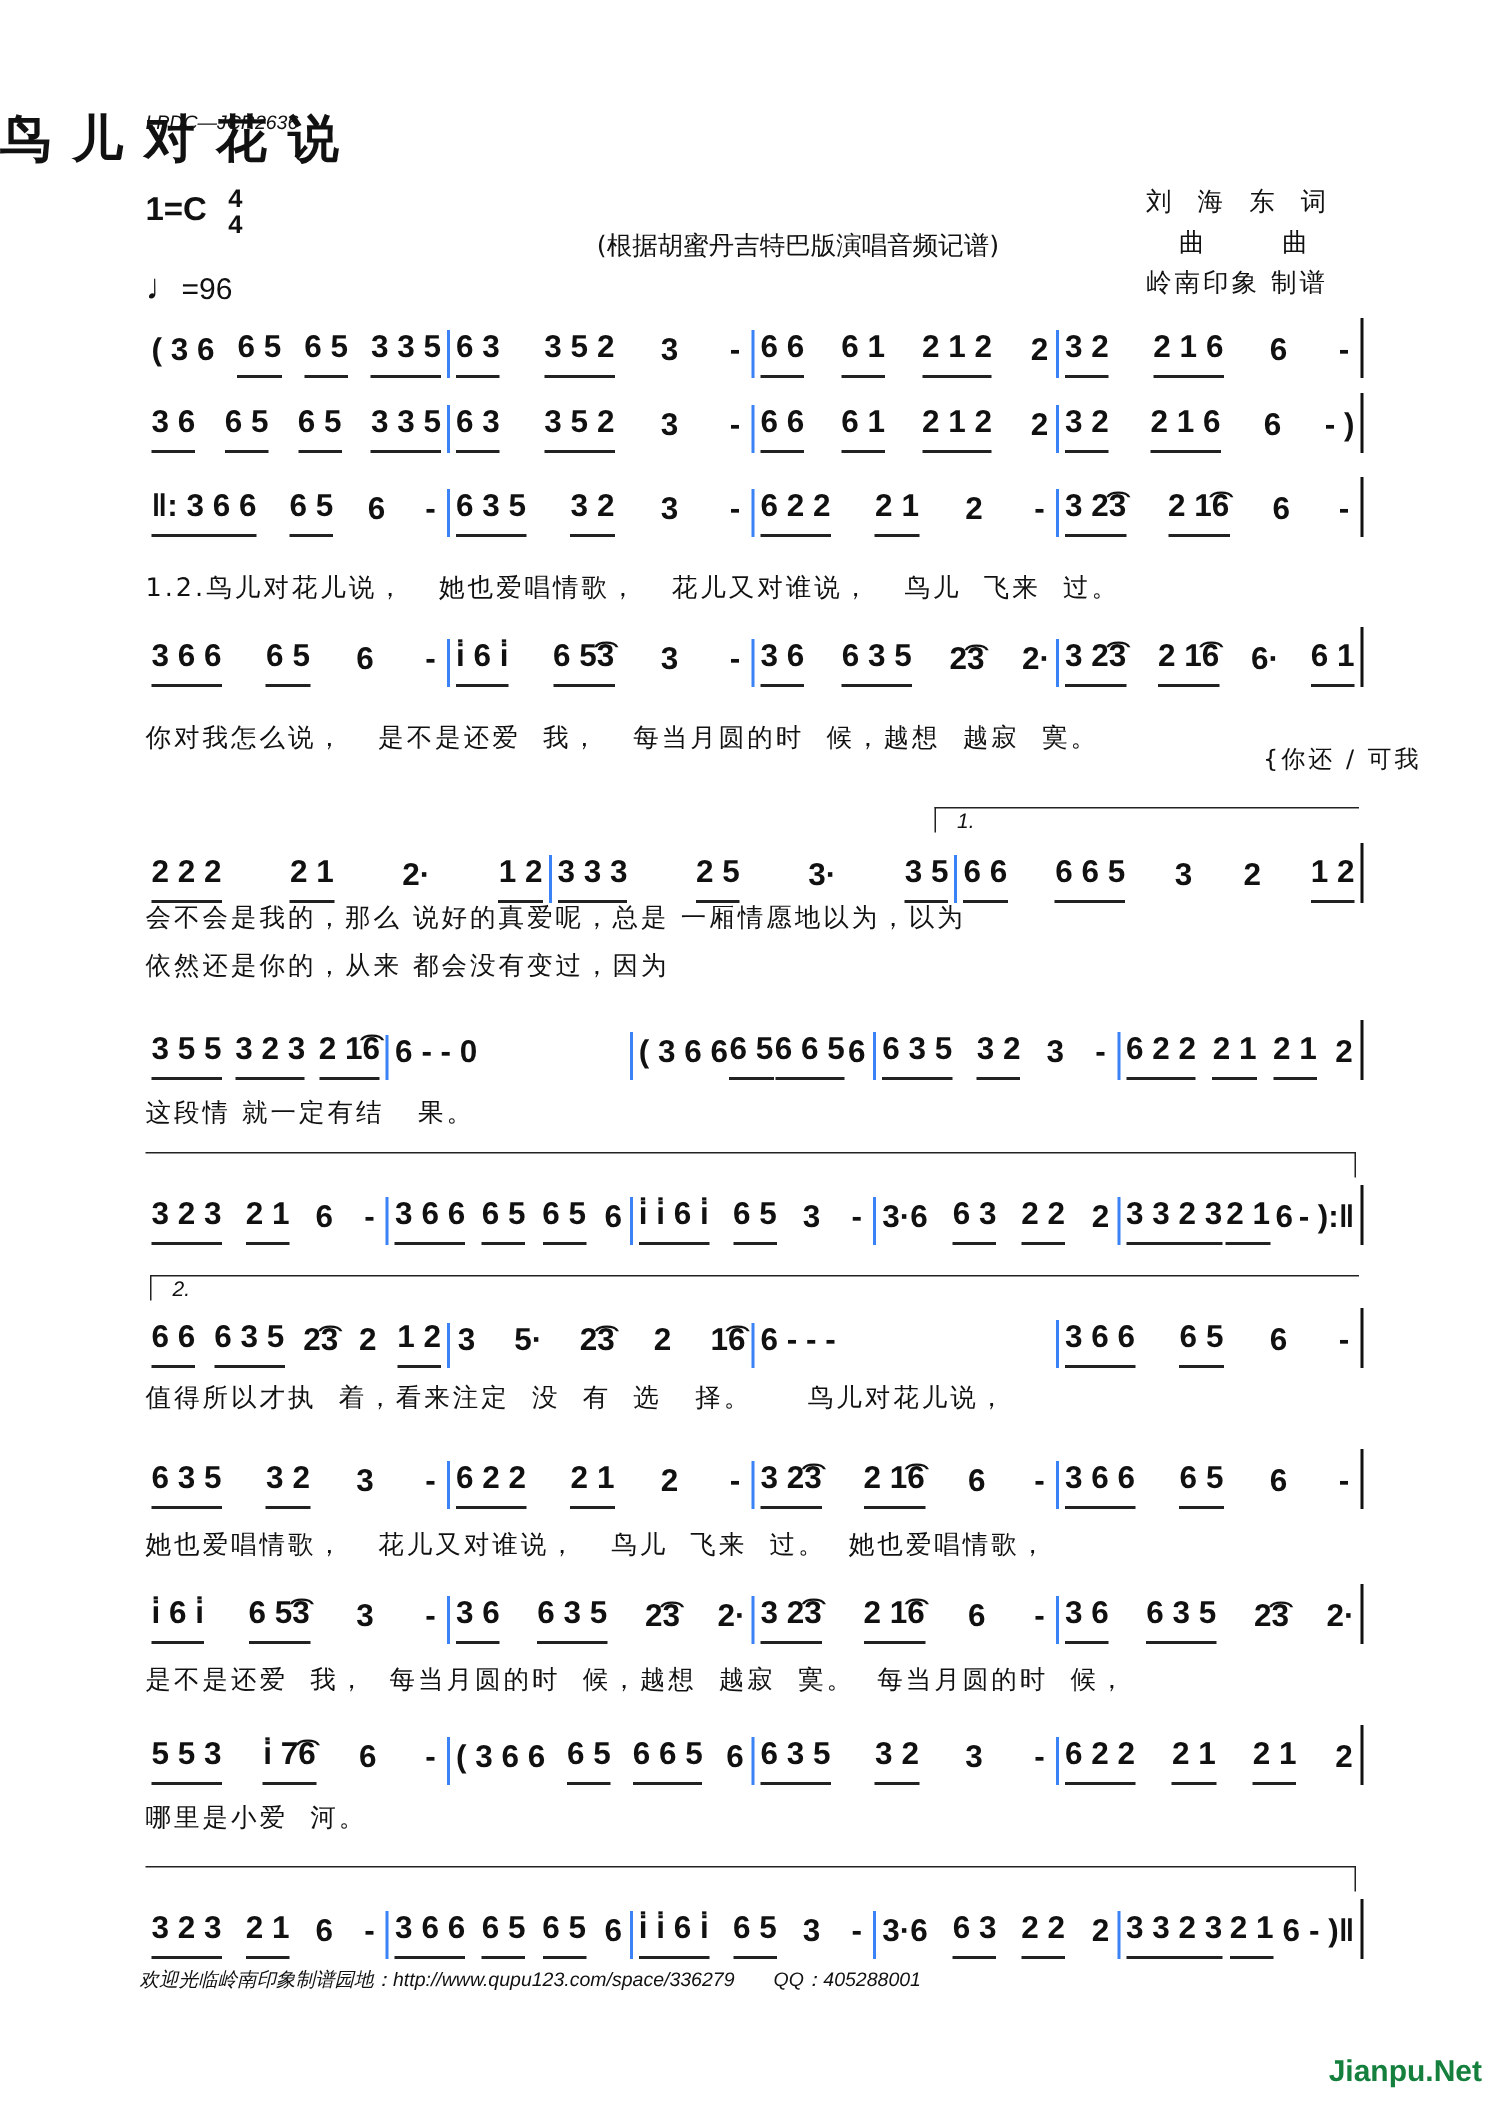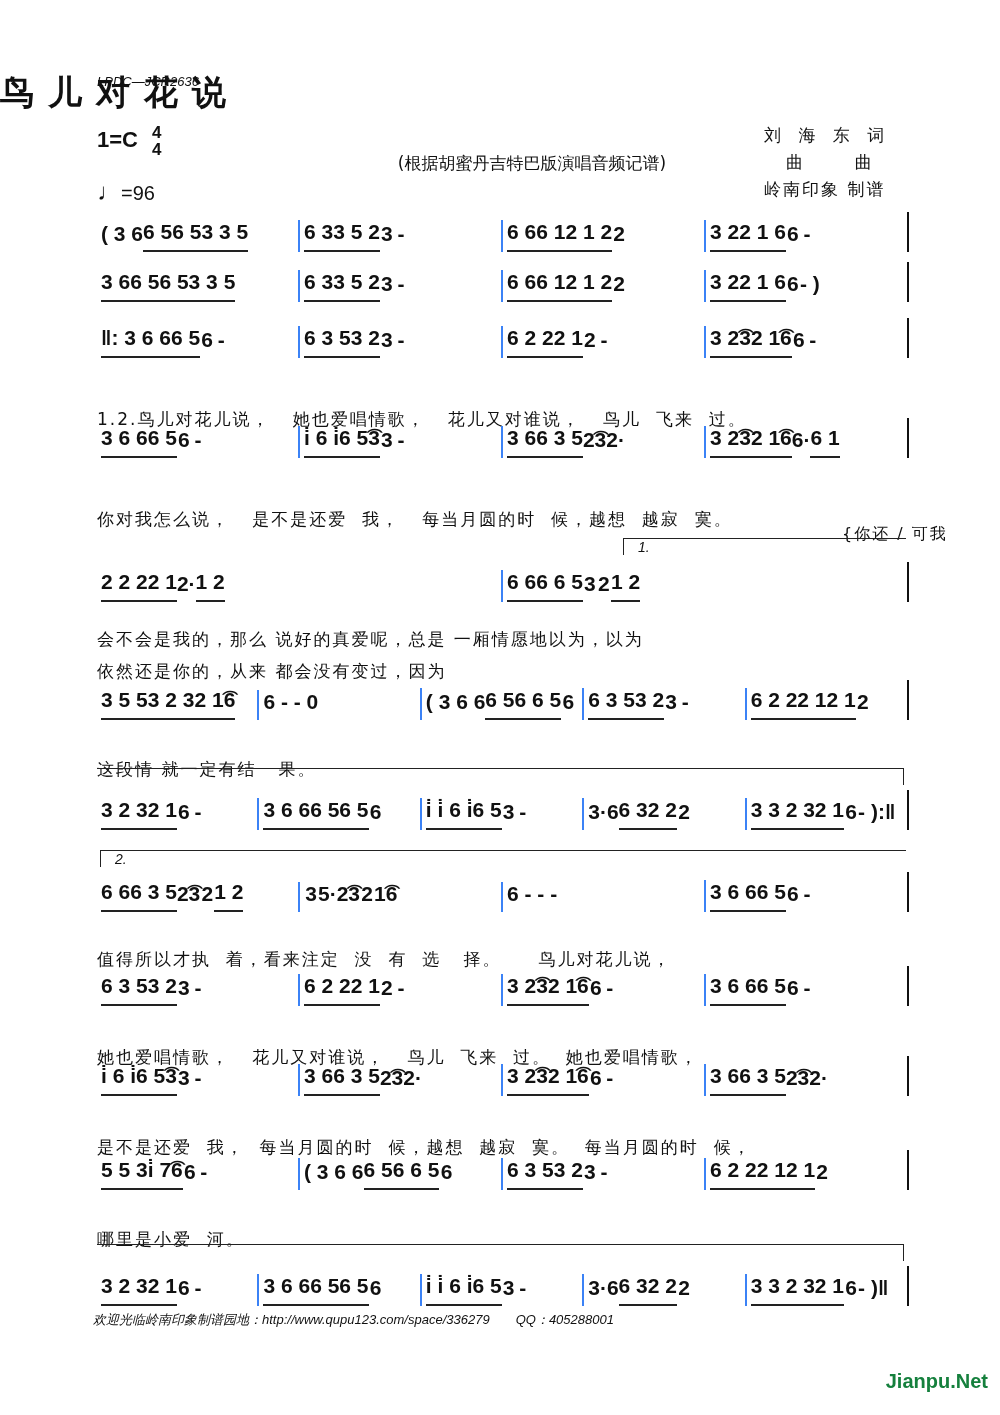--- a/index.html
+++ b/index.html
@@ -8,26 +8,26 @@
   .code{left:97px;top:74px;font:italic 13px "Liberation Sans",sans-serif;}
   .title{left:0;width:1000px;top:70px;text-align:left;font:bold 34px "DejaVu Serif",serif;letter-spacing:14px;}
   .key{left:97px;top:124px;font:bold 22px "Liberation Sans",sans-serif;}
   .frac{display:inline-block;vertical-align:middle;text-align:center;line-height:17px;font-size:17px;margin-left:8px;}
   .tempo{left:97px;top:178px;font:20px "Liberation Sans",sans-serif;}
   .note-glyph{font-size:24px;}
   .subtitle{left:0;width:1000px;top:152px;text-align:center;font:17px "DejaVu Sans",sans-serif;padding-left:32px;}
   .credits{left:764px;top:122px;font:17px "DejaVu Sans",sans-serif;line-height:27px;}
   .credits div{letter-spacing:6px;}
   .row{position:absolute;left:97px;width:810px;display:flex;align-items:flex-end;height:40px;font:bold 21px "Liberation Sans",sans-serif;}
-  .bar{display:flex;align-items:flex-end;flex:1;justify-content:flex-start;padding:0 4px;position:relative;}
+  .bar{display:flex;align-items:flex-end;flex:1;justify-content:space-between;padding:0 4px;position:relative;}
   .bar + .bar{border-left:2px solid #3b82f6;}
   .barline-end{border-right:2px solid #111;}
   .n{display:inline-block;position:relative;text-align:center;min-width:14px;padding-bottom:6px;}
   .u1{border-bottom:2px solid #222;}
-  .lyric{position:absolute;left:97px;font:17px "DejaVu Sans",sans-serif;letter-spacing:2px;white-space:pre;margin-top:28px;}
+  .lyric{position:absolute;left:97px;font:17px "DejaVu Sans",sans-serif;letter-spacing:2px;white-space:pre;}
   .volta{position:absolute;border-top:1.5px solid #222;border-left:1.5px solid #222;height:16px;}
   .volta span{position:absolute;left:14px;top:0;font:italic 14px "Liberation Sans",sans-serif;}
   .volta-r{border-right:1.5px solid #222;}
   .footer{left:93px;font:italic 13px "Liberation Sans",sans-serif;line-height:19px;}
   .wm{right:12px;bottom:22px;font:bold 20px "Liberation Sans",sans-serif;color:#15803d;}
 </style>
 </head>
 <body>
 
 <div class="abs code">LPDC—JCR2636</div>
@@ -159,20 +159,26 @@
       <span>1.</span>
     </div>
     <div class="row barline-end" style="top: 562px;">
       <div class="bar">
         <span class="n u1">2 2 2</span>
         <span class="n u1">2 1</span>
         <span class="n">2·</span>
         <span class="n u1">1 2</span>
       </div>
       <div class="bar">
+        <span class="n u1">3 3 3</span>
+        <span class="n u1">2 5</span>
+        <span class="n">3·</span>
+        <span class="n u1">3 5</span>
+      </div>
+      <div class="bar">
         <span class="n u1">6 6</span>
         <span class="n u1">6 6 5</span>
         <span class="n">3</span>
         <span class="n">2</span>
         <span class="n u1">1 2</span>
       </div>
     </div>
     <div class="lyric" style="top: 600px;">会不会是我的，那么 说好的真爱呢，总是 一厢情愿地以为，以为</div>
     <div class="lyric" style="top: 632px;">依然还是你的，从来 都会没有变过，因为</div>
     <div class="row barline-end" style="top: 680px;">

